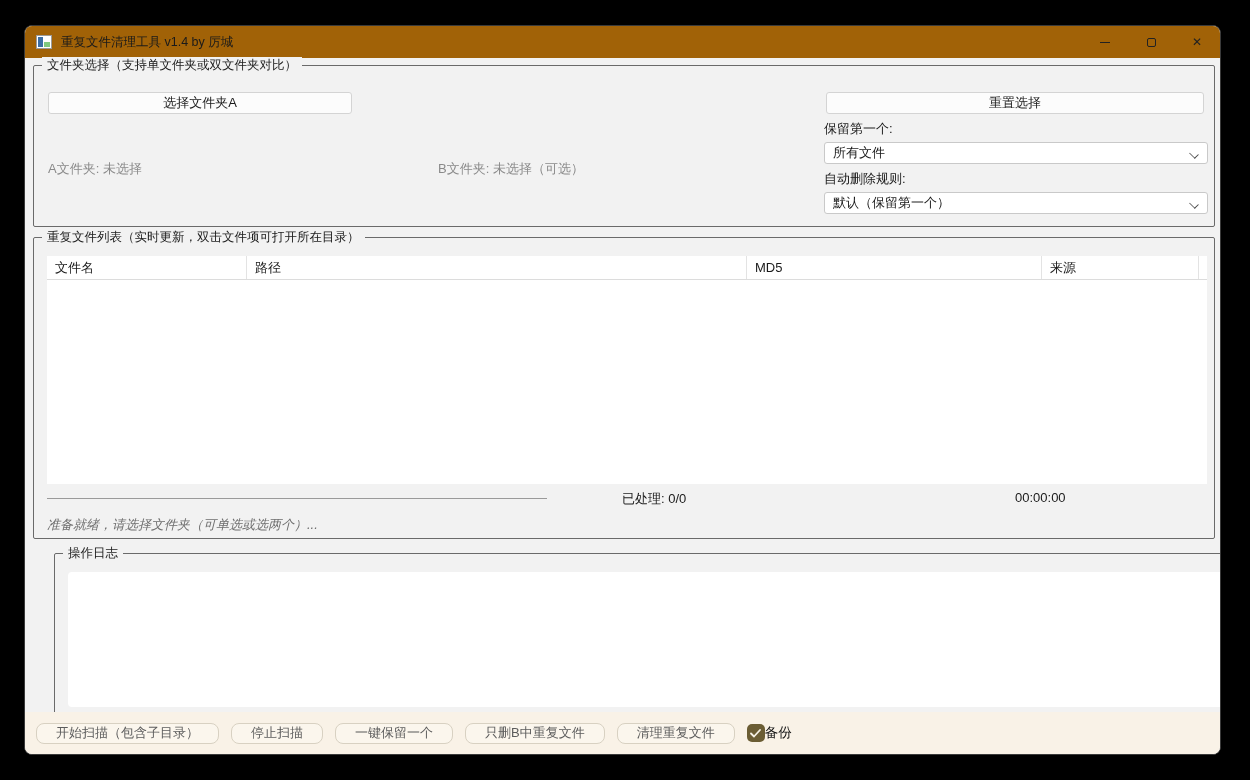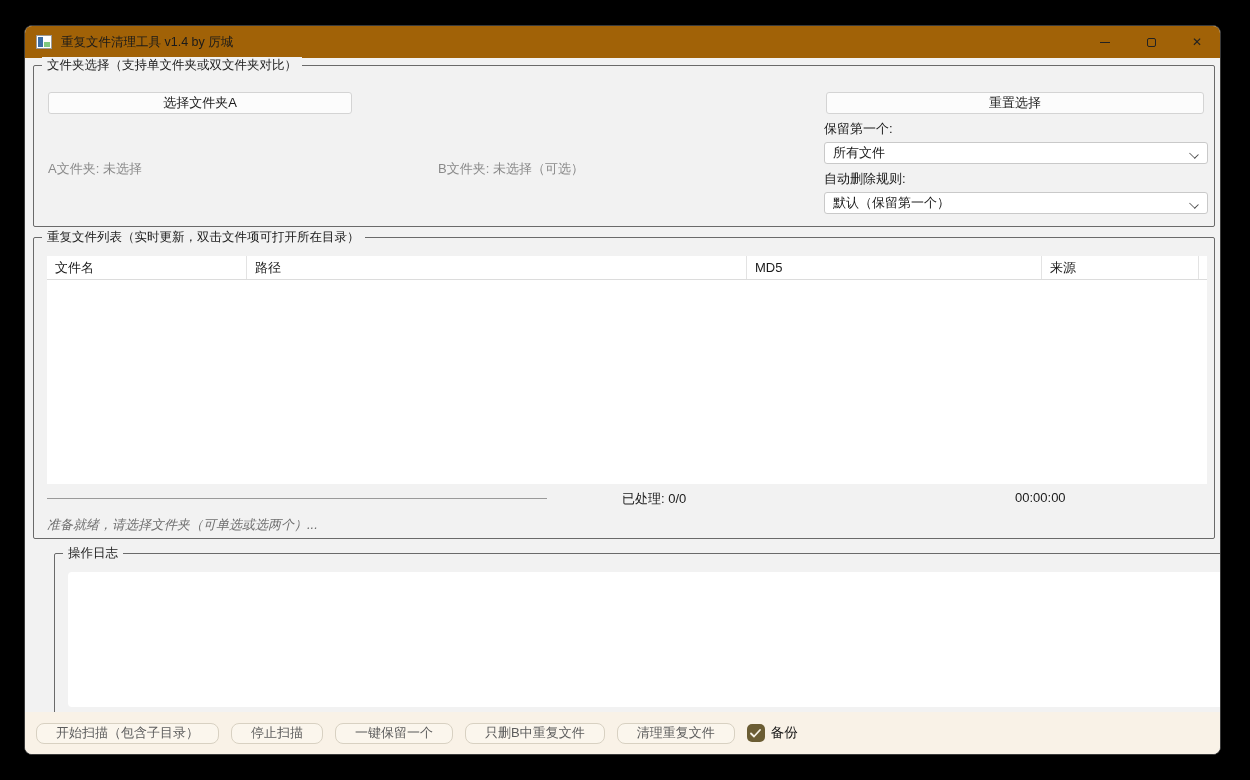--- a/index.html
+++ b/index.html
@@ -48,21 +48,21 @@
   .timer-text { position:absolute; left:981px; top:252px; font-size:13px; color:#1a1a1a; }
   .status-text { position:absolute; left:13px; top:278px; font-size:13px; color:#6f6f6f; font-style:italic; }
   
   .log-area { position:absolute; left:13px; top:18px; width:1160px; height:135px; background:#fff;
     border-radius:4px; font-size:13px; color:#333; padding:4px 6px; }
   
   .bottombar { position:absolute; left:0; bottom:0; width:100%; height:42px; background:#f9f2e7;
     display:flex; align-items:center; padding-left:11px; gap:12px; }
   .action-btn { height:21px; padding:0 19px; background:#fbf6ed; border:1px solid #d8d1c2;
     border-radius:8px; font-size:13px; color:#5c5c5c; display:flex; align-items:center; cursor:default; }
-  .chk-wrap { display:flex; align-items:center; gap:6px; margin-left:0px; }
+  .chk-wrap { display:flex; align-items:center; margin-left:0px; }
   .checkbox { width:18px; height:18px; border-radius:5px; display:flex; align-items:center;
     justify-content:center; }
   .checkbox svg { display:block; }
   .chk-label { font-size:13.5px; color:#111; }
 </style>
 </head>
 <body>
 
 <div class="window">
 

